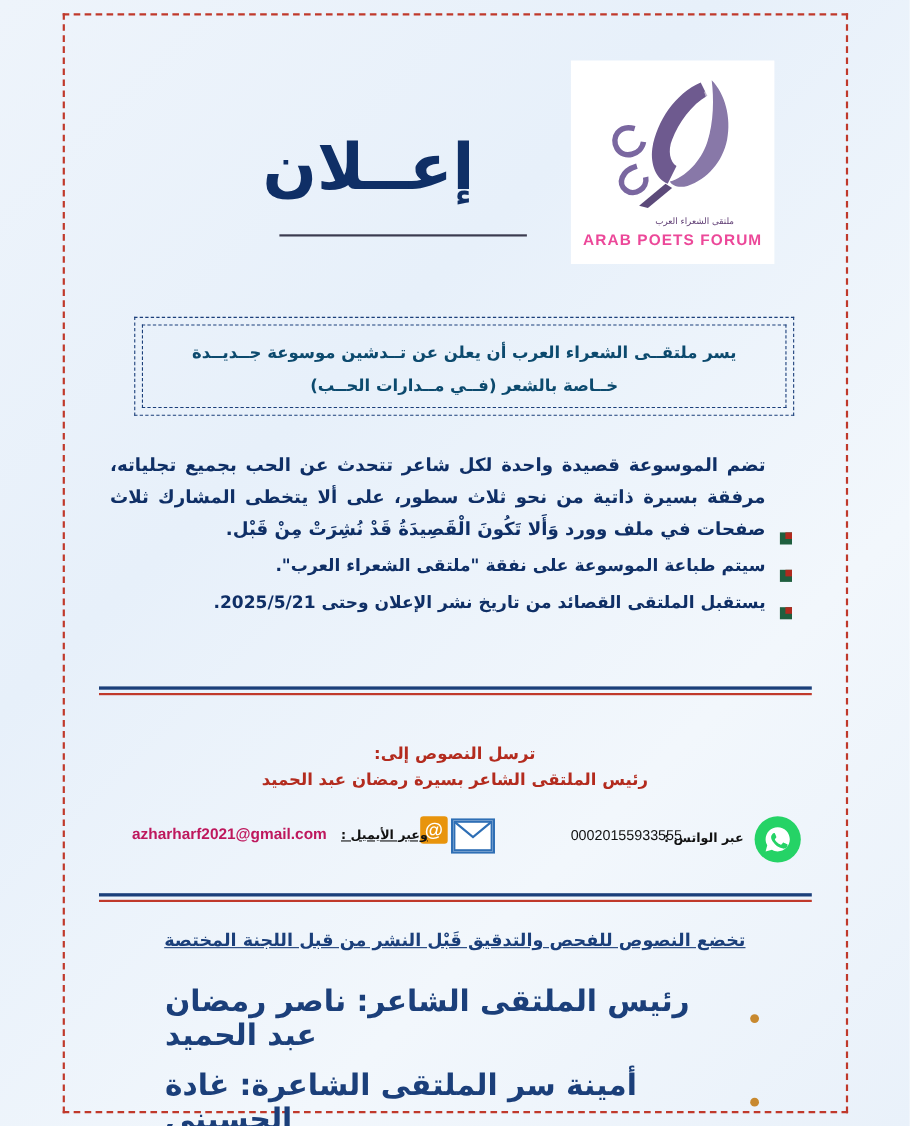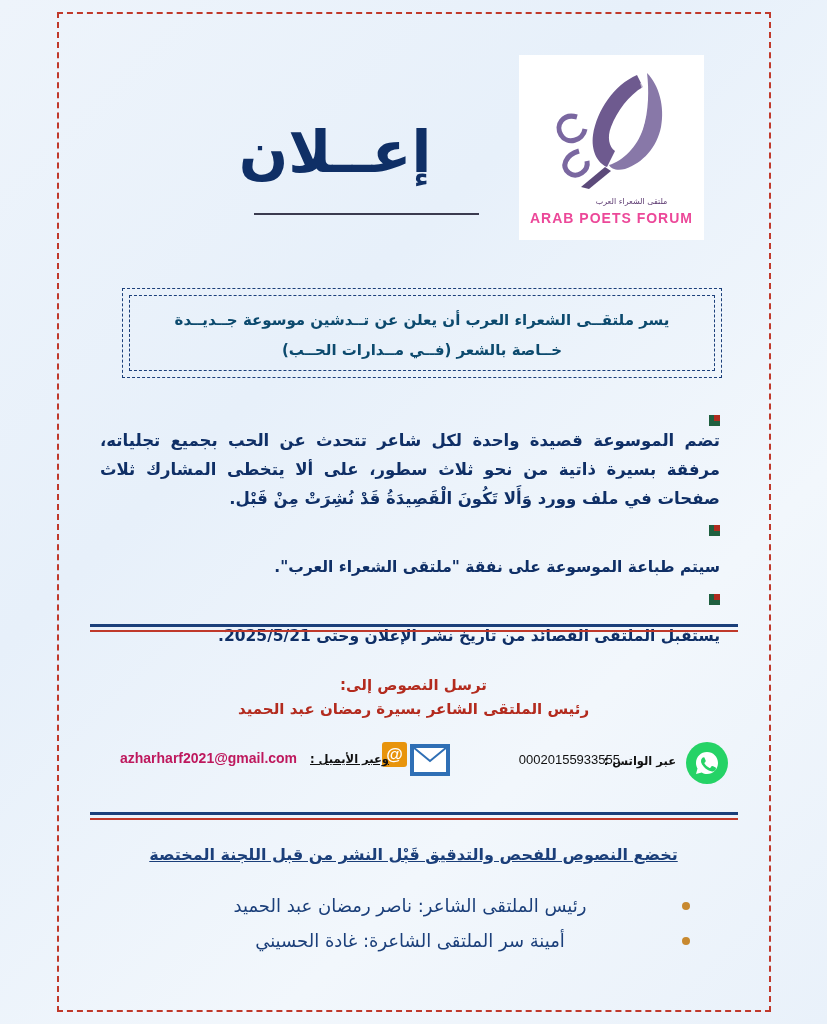--- a/index.html
+++ b/index.html
@@ -123,22 +123,22 @@
 
   
   .bullets {
     position: absolute;
     left: 100px;
     top: 408px;
     width: 620px;
   }
   .bullet-row {
     display: flex;
-    flex-direction: column;
-    align-items: flex-start;
+    flex-direction: row;
+    align-items: flex-end;
     margin-bottom: 5px;
   }
   .bullet-mark {
     flex: 0 0 auto;
     width: 16px;
     margin-left: 8px;
     margin-top: 7px;
   }
   .bullet-mark .sq {
     display: block;
@@ -160,21 +160,20 @@
     flex: 1 1 auto;
     font-size: 16.5px;
     font-weight: bold;
     color: #0f2f66;
     line-height: 29px;
     text-align: justify;
     font-family: "DejaVu Sans", sans-serif;
   }
   .bullet-text.small {
     font-size: 15.5px;
-    margin-top: 17px;
   }
 
   
   .rule-thick {
     position: absolute;
     height: 3px;
     background: #1b3f7a;
   }
   .rule-red {
     position: absolute;
@@ -321,24 +320,24 @@
   .signer-dot {
     flex: 0 0 auto;
     width: 8px;
     height: 8px;
     border-radius: 50%;
     background: #c8892f;
     margin-left: 12px;
   }
   .signer-text {
     flex: 1 1 auto;
-    font-size: 18px;
-    font-weight: normal;
+    font-size: 27px;
+    font-weight: bold;
     color: #1b3f7a;
-    text-align: center;
+    text-align: left;
     font-family: "DejaVu Sans", sans-serif;
   }
 </style>
 </head>
 <body>
 
 <div class="page">
 
   <div class="dashed-border"></div>
 

